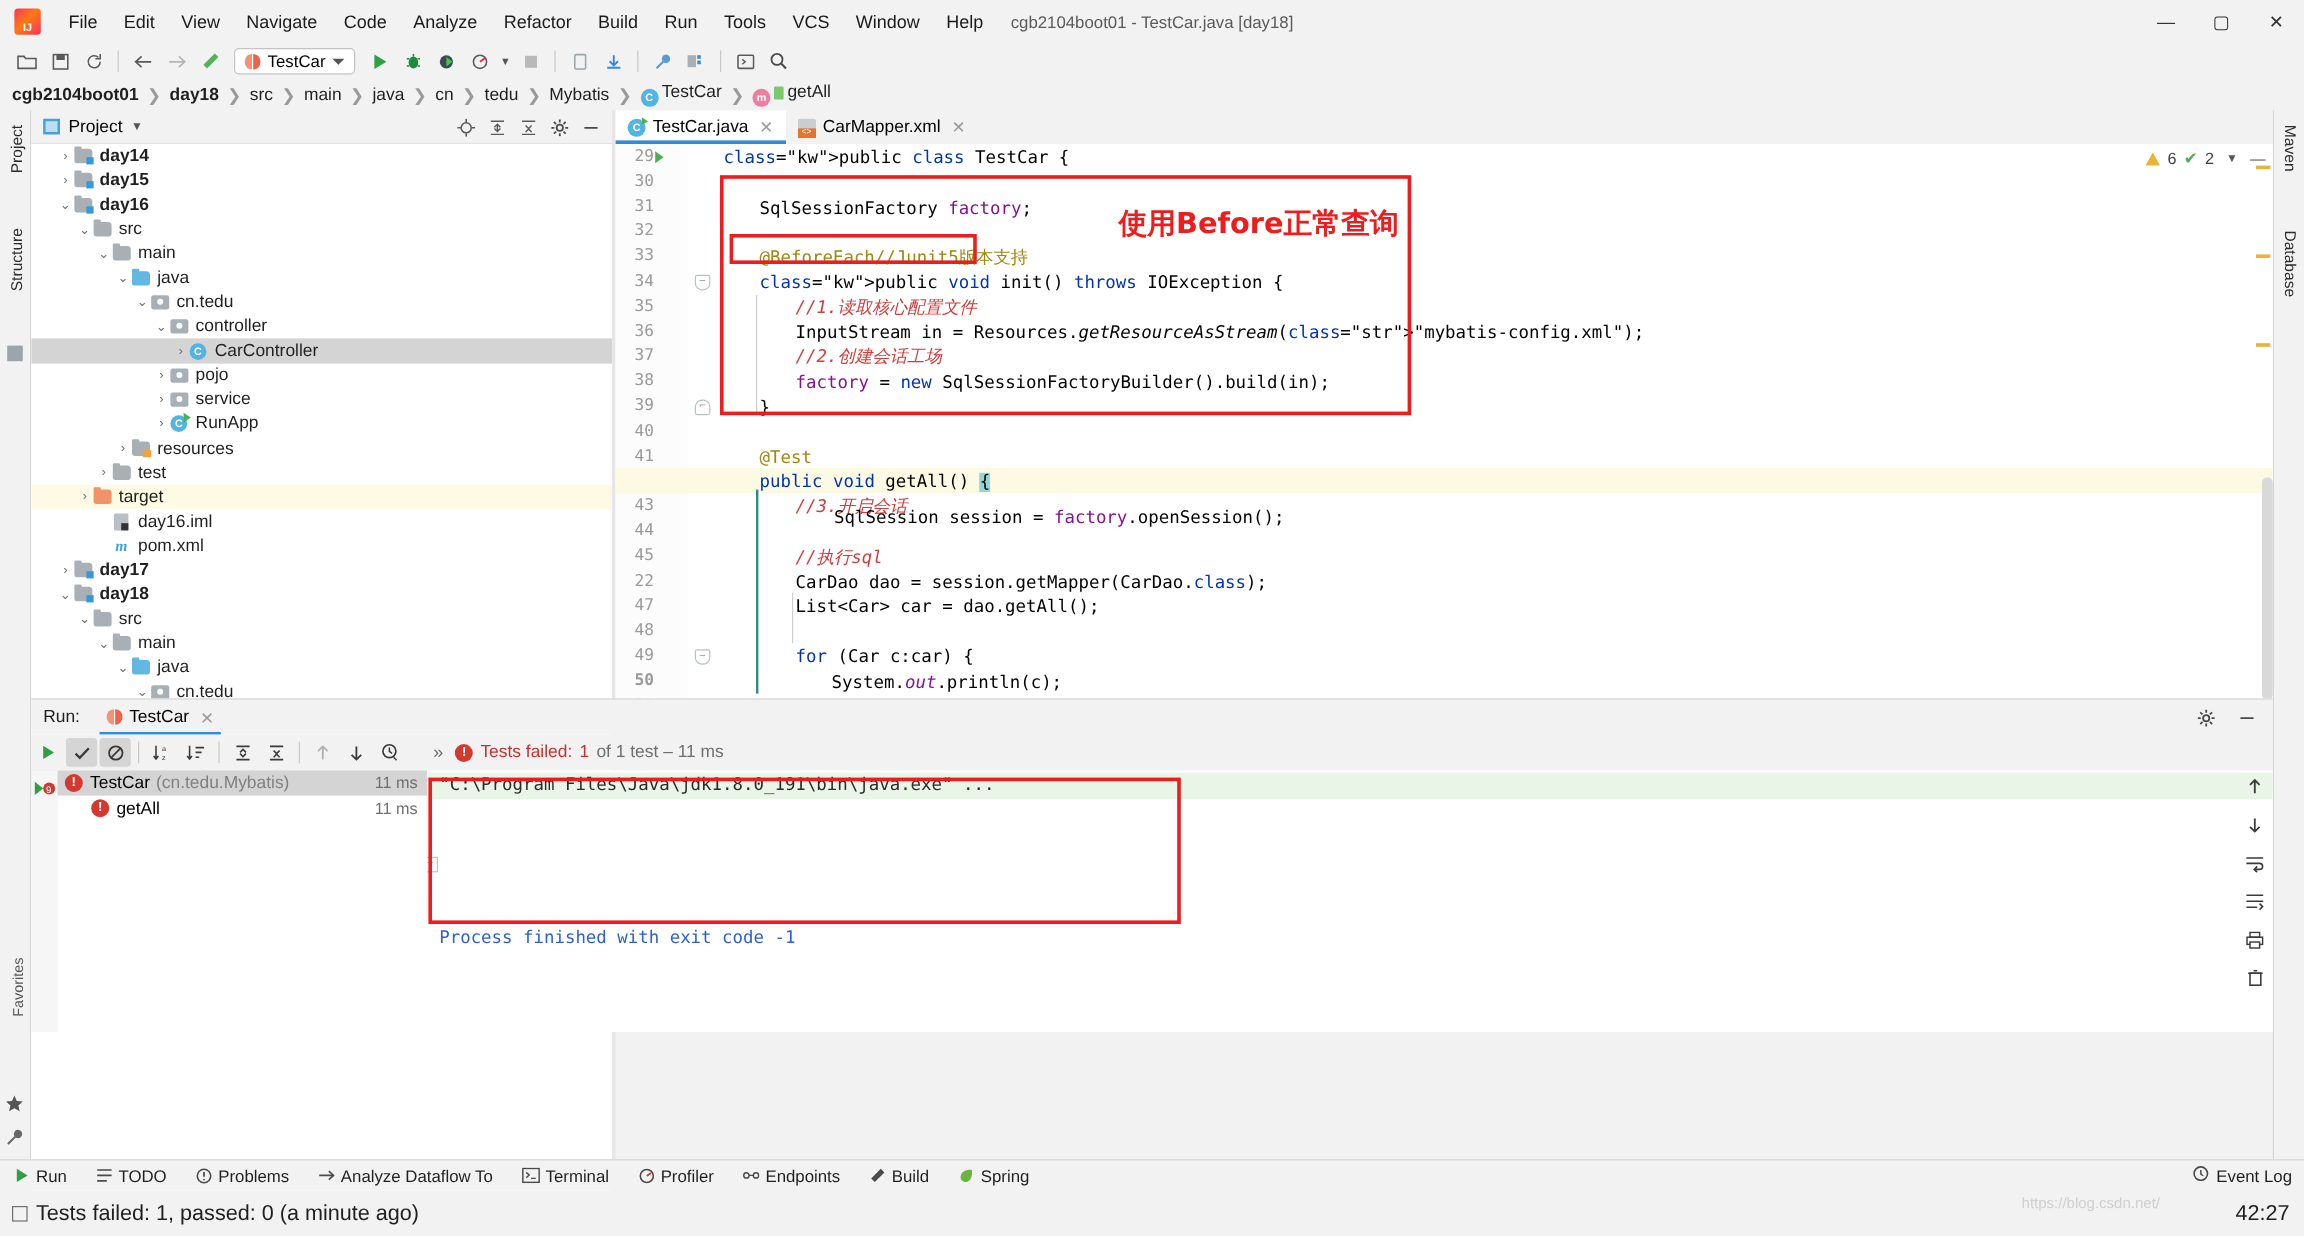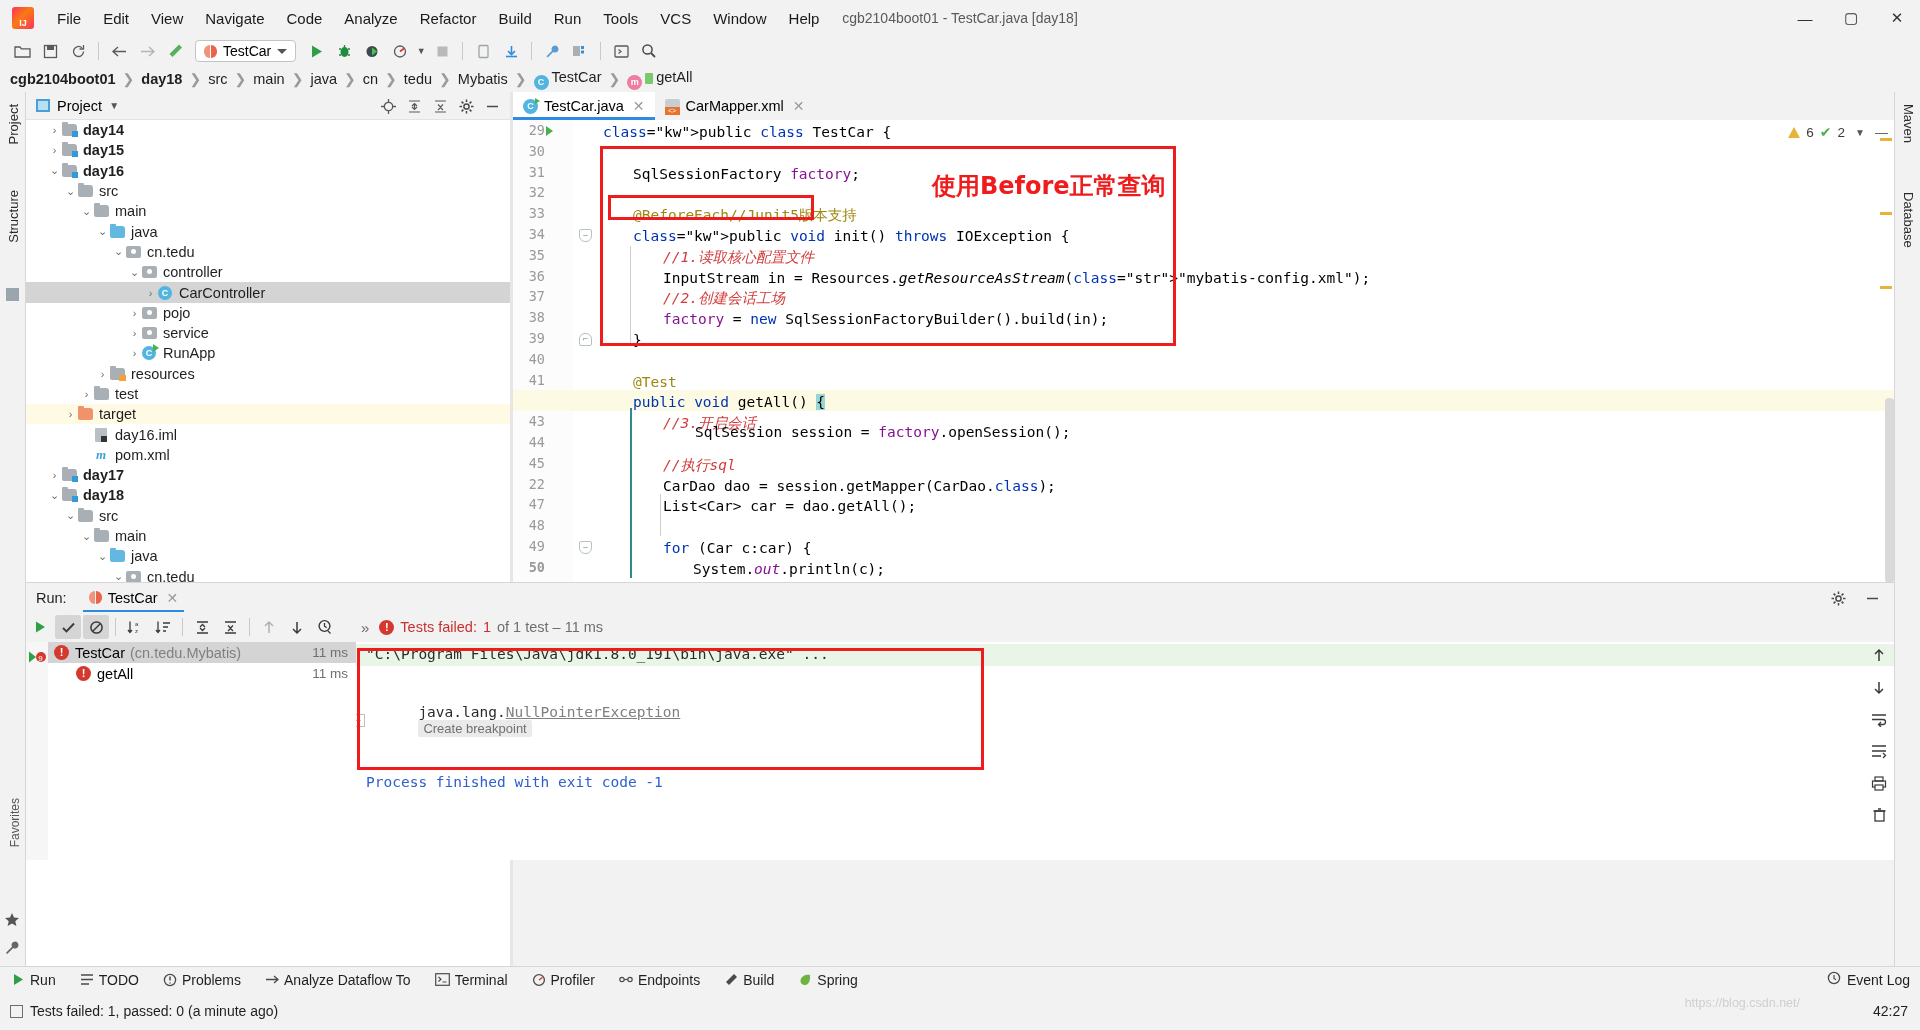--- a/index.html
+++ b/index.html
@@ -271,21 +271,21 @@
     position:absolute; left:0; right:0; bottom:38px; height:26px;
     background:#f2f2f2; display:flex;align-items:center; border-top:1px solid #d6d6d6;
     font-size:14px;
   }
   .bb-item{ display:flex;align-items:center;gap:5px;padding:0 12px;height:26px;color:#1f1f1f;}
   .bb-item.active{ font-weight:normal; }
   .bb-right{ position:absolute;right:10px;display:flex;align-items:center;gap:6px;font-size:14px;color:#1f1f1f;}
 
   .statusbar {
     position:absolute; left:0; right:0; bottom:0; height:38px;
-    background:#f2f2f2; display:flex;align-items:center; font-size:14px; color:#1f1f1f;
+    background:#f2f2f2; display:flex;align-items:center; font-size:18px; color:#1f1f1f;
   }
   .sb-left{ margin-left:10px; display:flex;align-items:center;gap:7px;}
   .sb-box{ width:13px;height:13px;border:1px solid #6e6e6e; display:inline-block;}
   .sb-right{ position:absolute;right:12px; display:flex;align-items:center;gap:14px;}
   .watermark{ position:absolute; right:120px; bottom:20px; color:#cfcfcf; font-size:12.5px; }
 </style>
 </head>
 <body>
 
 <div id="app">
@@ -889,24 +889,20 @@
           <path d="M1 1.5l7 5.5-7 5.5z" fill="#2ea043"></path>
           <circle cx="13" cy="7" r="5" fill="#d3392f"></circle>
           <text x="10.3" y="11" font-size="8" fill="#fff" font-family="sans-serif">9</text>
         </svg>
     </div>
   </div>
 
   <div class="console">
     <div class="con-green-bg" style="top:2px;height:22px;"></div>
     <div class="con-line con-cmd" style="top:4px;">"C:\Program Files\Java\jdk1.8.0_191\bin\java.exe" ...</div>
-    <div class="con-line" style="top:46px;">
-      <span class="con-err">java.lang.</span><span class="con-grey" style="text-decoration:underline;">NullPointerException</span>
-      <span class="bp-chip">Create breakpoint</span>
-    </div>
     <div class="con-line con-blue" style="top:132px;">Process finished with exit code -1</div>
     <div style="position:absolute;left:-4px;top:72px;width:13px;height:13px;border:1px solid #c0c0c0;color:#999;font-size:9px;text-align:center;line-height:11px;">+</div>
   </div>
 
   <div class="redbox" style="left:357px; top:648px; width:627px; height:122px;"></div>
 
   <div class="con-scroll" style="top:644px;right:30px;position:absolute;">
     <div class="rtb">
       <svg width="14" height="15" viewBox="0 0 14 15">
           <path d="M7 13V2M3 6l4-4 4 4" fill="none" stroke="#3a3a3a" stroke-width="1.5"></path>

